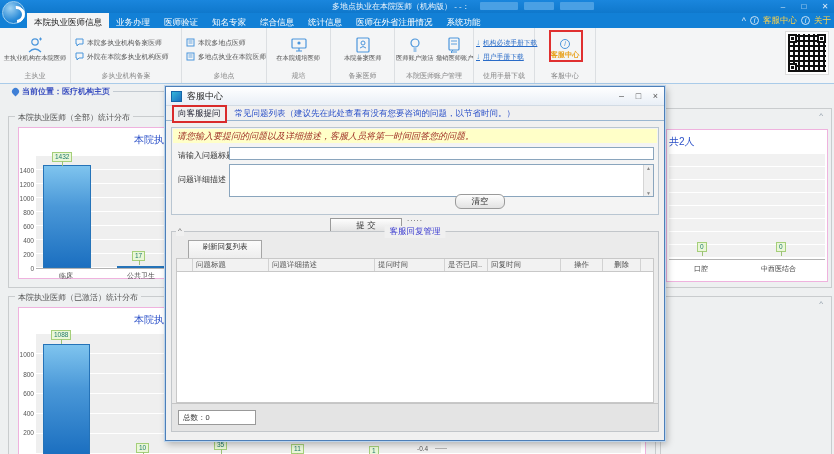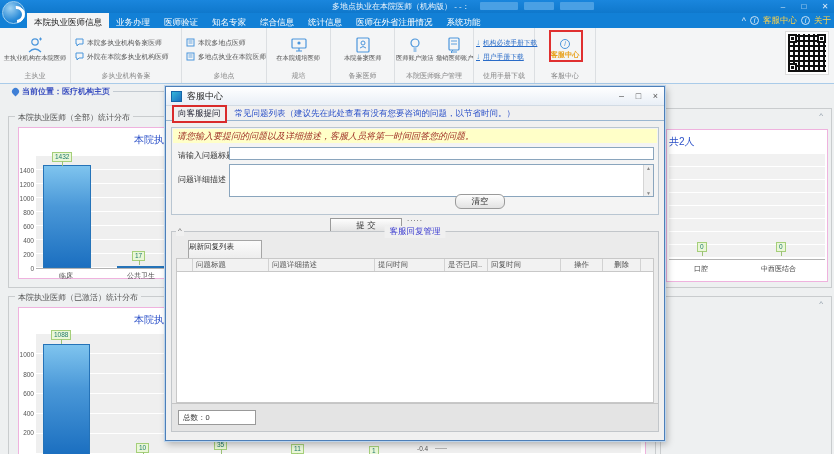--- a/index.html
+++ b/index.html
@@ -92,21 +92,21 @@
   .fld-label { position:absolute; font-size:8px; color:#333; white-space:nowrap; }
   .txt-input { position:absolute; left:57px; top:19px; width:425px; height:13px; background:#fff; border:1px solid #8aa5bd; font-size:8px; padding:0 2px; outline:none; }
   .txt-area { position:absolute; left:57px; top:36px; width:425px; height:33px; background:#fff; border:1px solid #8aa5bd; }
   .scrollbar { position:absolute; right:0; top:0; bottom:0; width:10px; background:#f0f0f0; border-left:1px solid #d5d5d5; display:flex; flex-direction:column; justify-content:space-between; align-items:center; }
   .scr-arrow { font-size:5px; color:#888; line-height:6px; }
   .btn { position:absolute; height:15px; background:linear-gradient(#fdfdfd,#e2e2e2); border:1px solid #9a9a9a; font-size:8.5px; color:#333; text-align:center; line-height:13px; }
   .dots { position:absolute; left:0; right:0; top:128px; text-align:center; font-size:8px; color:#444; letter-spacing:1px; line-height:8px; }
   .reply-box { position:absolute; left:5px; top:144px; width:488px; height:201px; border:1px solid #c2c6ca; background:#ebebeb; }
   .reply-title { position:absolute; top:-6px; left:50%; transform:translateX(-50%); background:#f0f0f0; padding:0 5px; color:#3b3bd0; font-size:8.5px; white-space:nowrap; }
   .reply-caret { position:absolute; top:-6px; left:4px; background:#f0f0f0; color:#666; font-size:8px; line-height:10px; padding:0 2px; }
-  .refresh-btn { position:absolute; left:16px; top:8px; width:74px; height:28px; background:linear-gradient(#fbfbfb,#e6e6e6); border:1px solid #a5a5a5; font-size:7.5px; color:#333; text-align:left; line-height:12px; }
+  .refresh-btn { position:absolute; left:16px; top:8px; width:74px; height:28px; background:linear-gradient(#fbfbfb,#e6e6e6); border:1px solid #a5a5a5; font-size:7.5px; color:#333; text-align:center; line-height:12px; }
   .rtable { position:absolute; left:4px; top:26px; width:478px; border:1px solid #c8c8c8; background:#ec4899; }
   .thead { display:flex; height:13px; background:#f2f2f2; border-bottom:1px solid #c8c8c8; }
   .th { font-size:7.5px; color:#555; line-height:12px; padding-left:3px; border-right:1px solid #d2d2d2; overflow:hidden; white-space:nowrap; }
   .th.center { text-align:center; padding-left:0; }
   .tbody { height:130px; background:#fff; }
   .reply-footer { position:absolute; left:0; right:0; bottom:0; height:28px; background:#e4e4e4; border-top:1px solid #c5c5c5; }
   .total-box { position:absolute; left:6px; top:6px; width:78px; height:15px; background:#fff; border:1px solid #999; font-size:7.5px; color:#333; line-height:13px; padding-left:4px; }
 </style>
 </head>
 <body>

